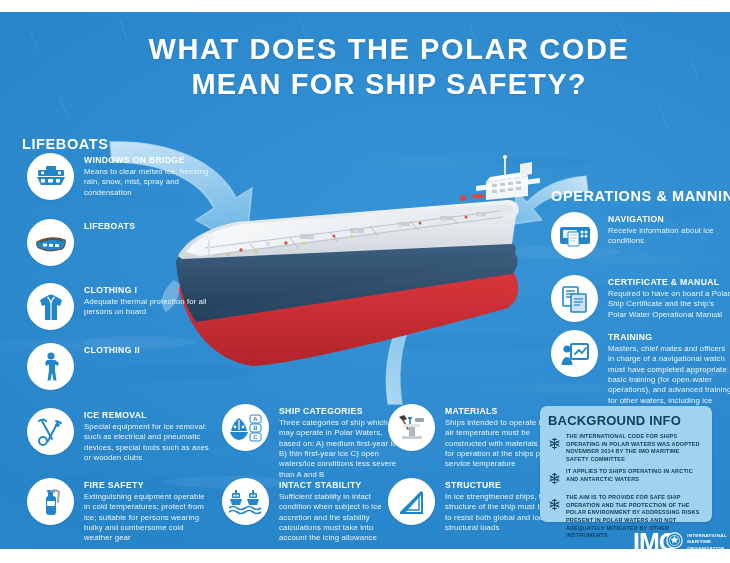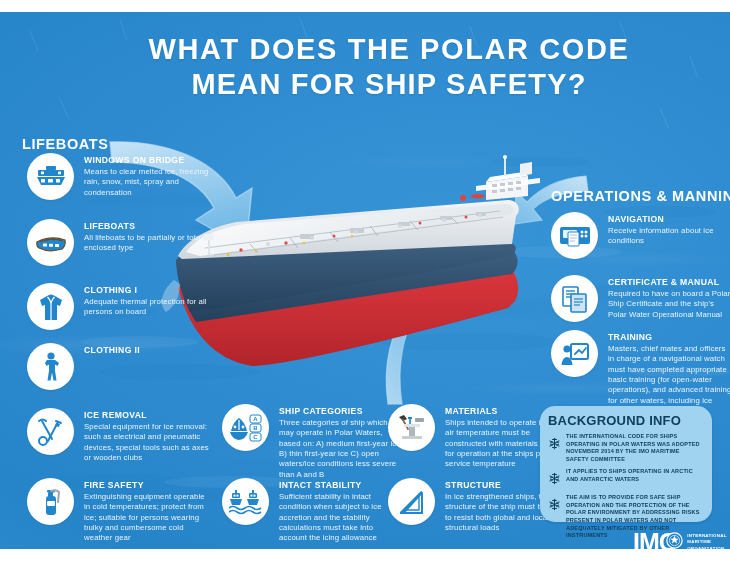--- a/index.html
+++ b/index.html
@@ -86,21 +86,21 @@
   
   .item.right .txt { width: 126px; }
   
   .item.design .txt { width: 124px; }
 
   
   #bg-info {
     position: absolute; left: 540px; top: 394px;
     width: 172px; height: 116px;
     background: #9fd3f0;
-    border-radius: 15px;
+    border-radius: 7px;
     padding: 7px 8px 6px 8px;
     box-shadow: 0 1px 3px rgba(0,0,0,.12);
   }
   #bg-info h2 {
     color: #10405f; font-size: 13px; font-weight: 700;
     letter-spacing: .2px; margin-bottom: 5px;
   }
   .bi-row { display: flex; gap: 5px; margin-bottom: 5px; align-items: flex-start; }
   .bi-row .flake { flex: 0 0 13px; padding-top: 3px; }
   .bi-row .bi-text {
@@ -335,21 +335,20 @@
           </g>
         <g fill="#6b4a2e">
             <circle cx="12" cy="6.6" r="1.1"></circle>
             <circle cx="18" cy="6" r="1.1"></circle>
             <circle cx="24" cy="6.4" r="1.1"></circle>
           </g>
       </svg>
     </div>
     <div class="txt">
       <div class="t-title">LIFEBOATS</div>
-      <div class="t-body">All lifeboats to be partially or totally enclosed type</div>
     </div>
   </div>
 
   <div class="item" style="left:27px; top:271px;">
     <div class="bubble">
       <svg width="26" height="28" viewBox="0 0 26 28">
           <g fill="#2186cc">
         <path d="M9 3 q4 -3 8 0 l7 4 l-2 6 l-3 -1 v15 h-12 v-15 l-3 1 l-2 -6 z"></path>
       </g>
       <path d="M9.5 4 q3.5 4 3.5 7 q0 -3 3.5 -7" fill="none" stroke="#ffffff" stroke-width="1.2"></path>

